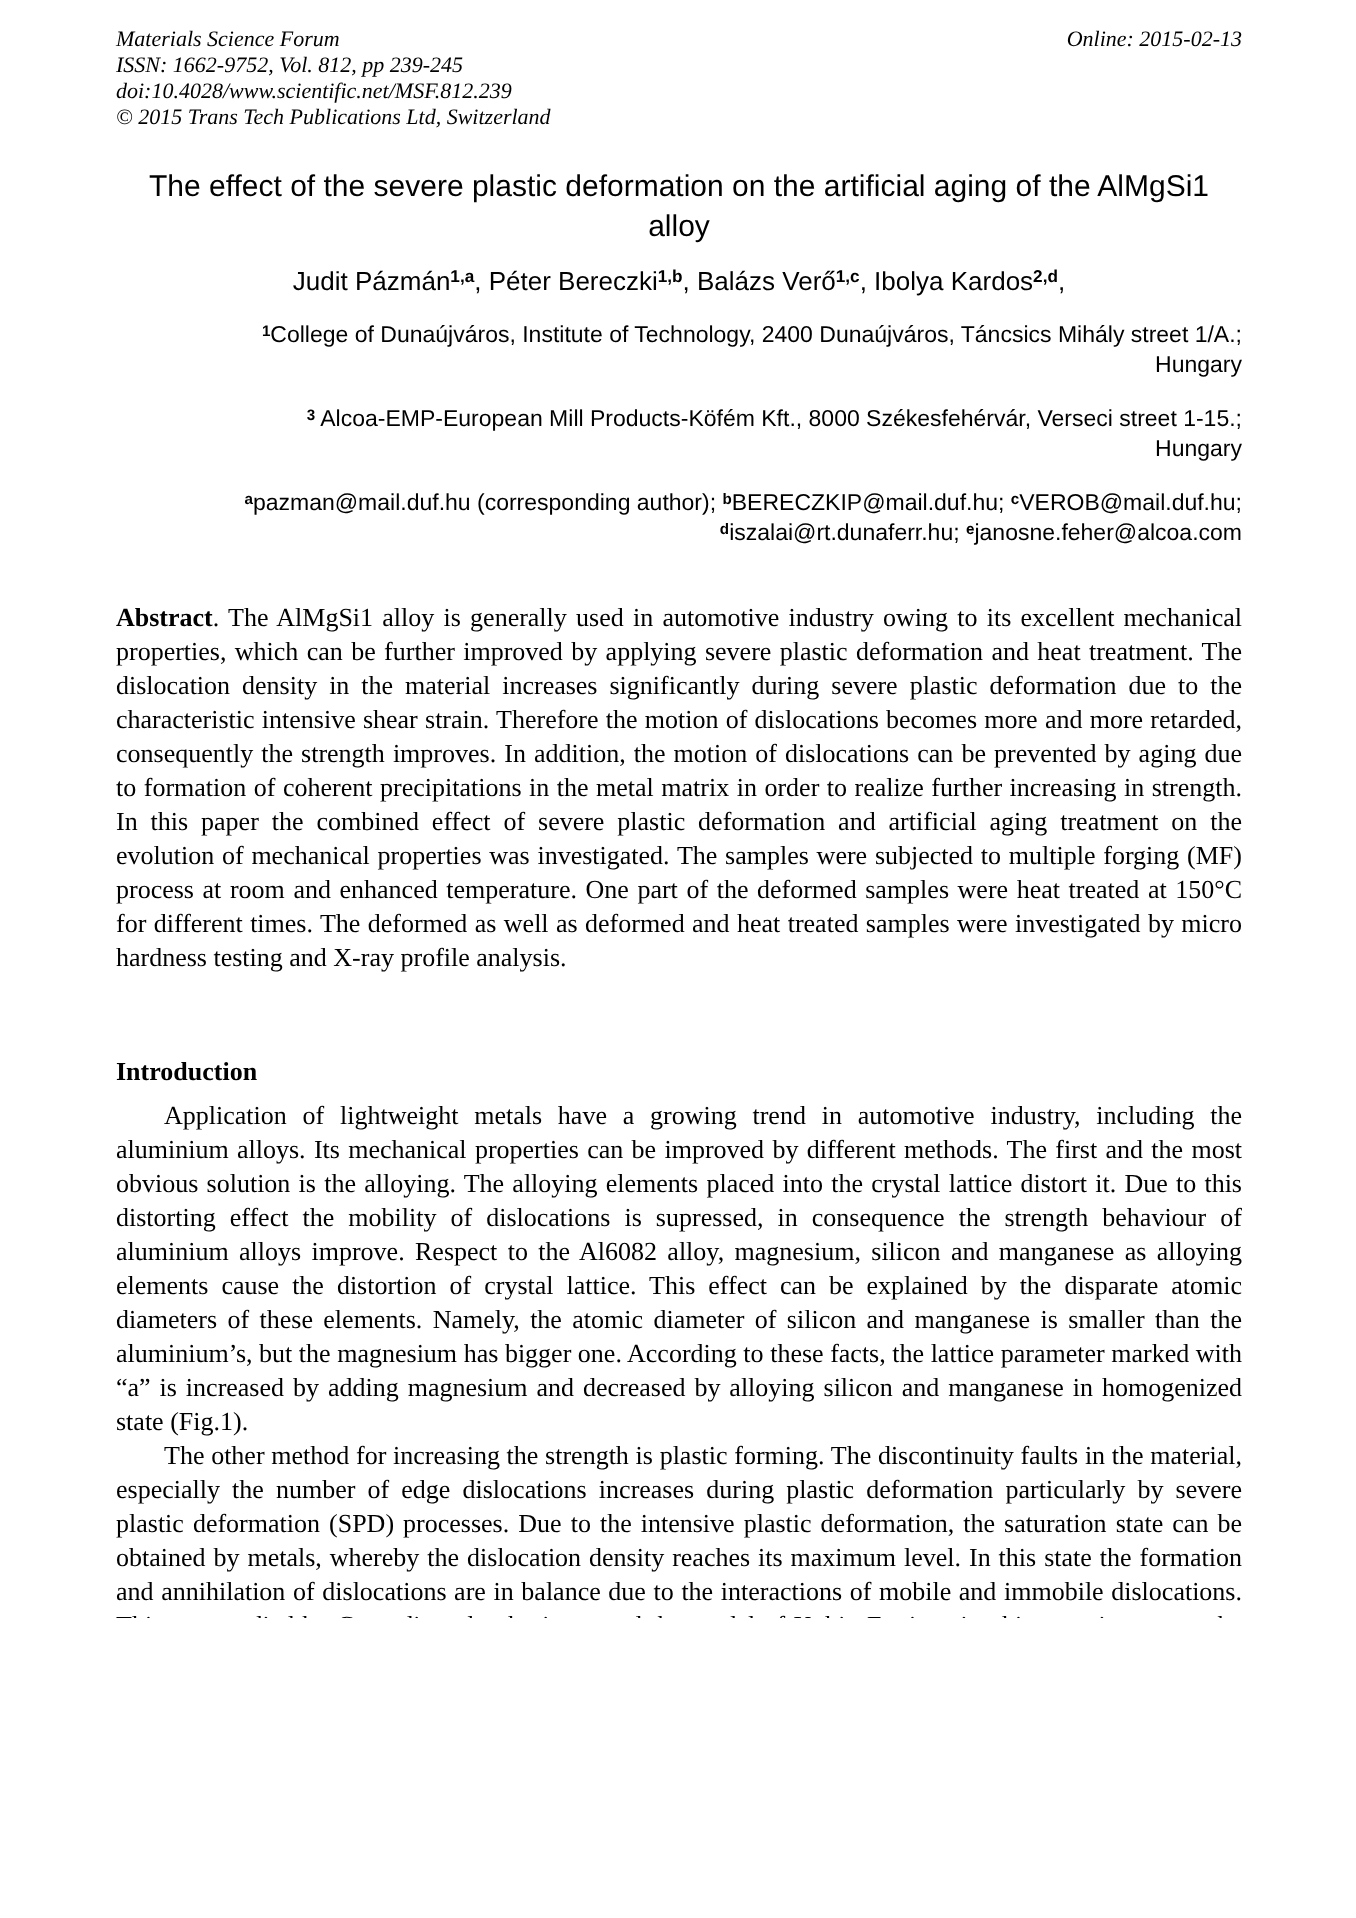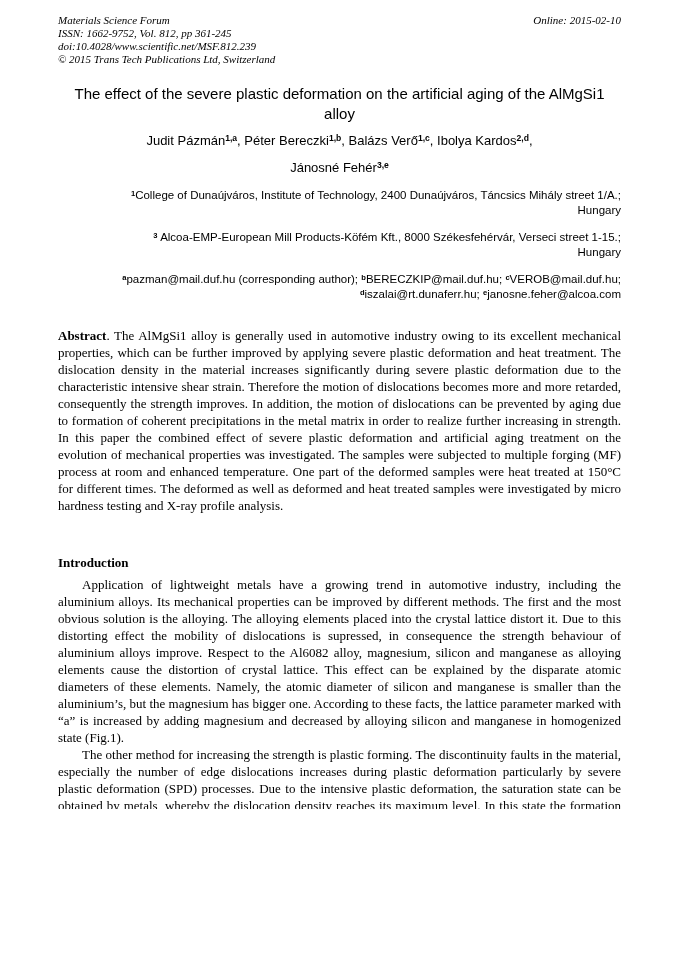--- a/index.html
+++ b/index.html
@@ -98,31 +98,30 @@
   b { font-weight: bold; }
 </style>
 </head>
 <body>
 
 <div class="page">
 
   <header class="journal-header">
     <div class="header-left">
       <div>Materials Science Forum</div>
-      <div>ISSN: 1662-9752, Vol. 812, pp 361-245</div>
+      <div>ISSN: 1662-9752, Vol. 812, pp 239-245</div>
       <div>doi:10.4028/www.scientific.net/MSF.812.239</div>
       <div>© 2015 Trans Tech Publications Ltd, Switzerland</div>
     </div>
-    <div class="header-right">Online: 2015-02-10</div>
+    <div class="header-right">Online: 2015-02-13</div>
   </header>
 
   <h1 class="paper-title">The effect of the severe plastic deformation on the artificial aging of the AlMgSi1 alloy</h1>
 
   <div class="authors-line authors-line-1">Judit Pázmán<sup>1,a</sup>, Péter Bereczki<sup>1,b</sup>, Balázs Verő<sup>1,c</sup>, Ibolya Kardos<sup>2,d</sup>,</div>
-  <div class="authors-line authors-line-2">Jánosné Fehér<sup>3,e</sup></div>
 
   <div class="affil"><sup>1</sup>College of Dunaújváros, Institute of Technology, 2400 Dunaújváros, Táncsics Mihály street 1/A.;<br>Hungary</div>
   <div class="affil"><sup>3</sup> Alcoa-EMP-European Mill Products-Köfém Kft., 8000 Székesfehérvár, Verseci street 1-15.;<br>Hungary</div>
 
   <div class="emails"><sup>a</sup>pazman@mail.duf.hu (corresponding author); <sup>b</sup>BERECZKIP@mail.duf.hu; <sup>c</sup>VEROB@mail.duf.hu;<br><sup>d</sup>iszalai@rt.dunaferr.hu; <sup>e</sup>janosne.feher@alcoa.com</div>
 
 
   <p class="abstract"><b>Abstract</b>. The AlMgSi1 alloy is generally used in automotive industry owing to its excellent mechanical properties, which can be further improved by applying severe plastic deformation and heat treatment. The dislocation density in the material increases significantly during severe plastic deformation due to the characteristic intensive shear strain. Therefore the motion of dislocations becomes more and more retarded, consequently the strength improves. In addition, the motion of dislocations can be prevented by aging due to formation of coherent precipitations in the metal matrix in order to realize further increasing in strength. In this paper the combined effect of severe plastic deformation and artificial aging treatment on the evolution of mechanical properties was investigated. The samples were subjected to multiple forging (MF) process at room and enhanced temperature. One part of the deformed samples were heat treated at 150°C for different times. The deformed as well as deformed and heat treated samples were investigated by micro hardness testing and X-ray profile analysis.</p>
 
   <h2 class="section-heading">Introduction</h2>

